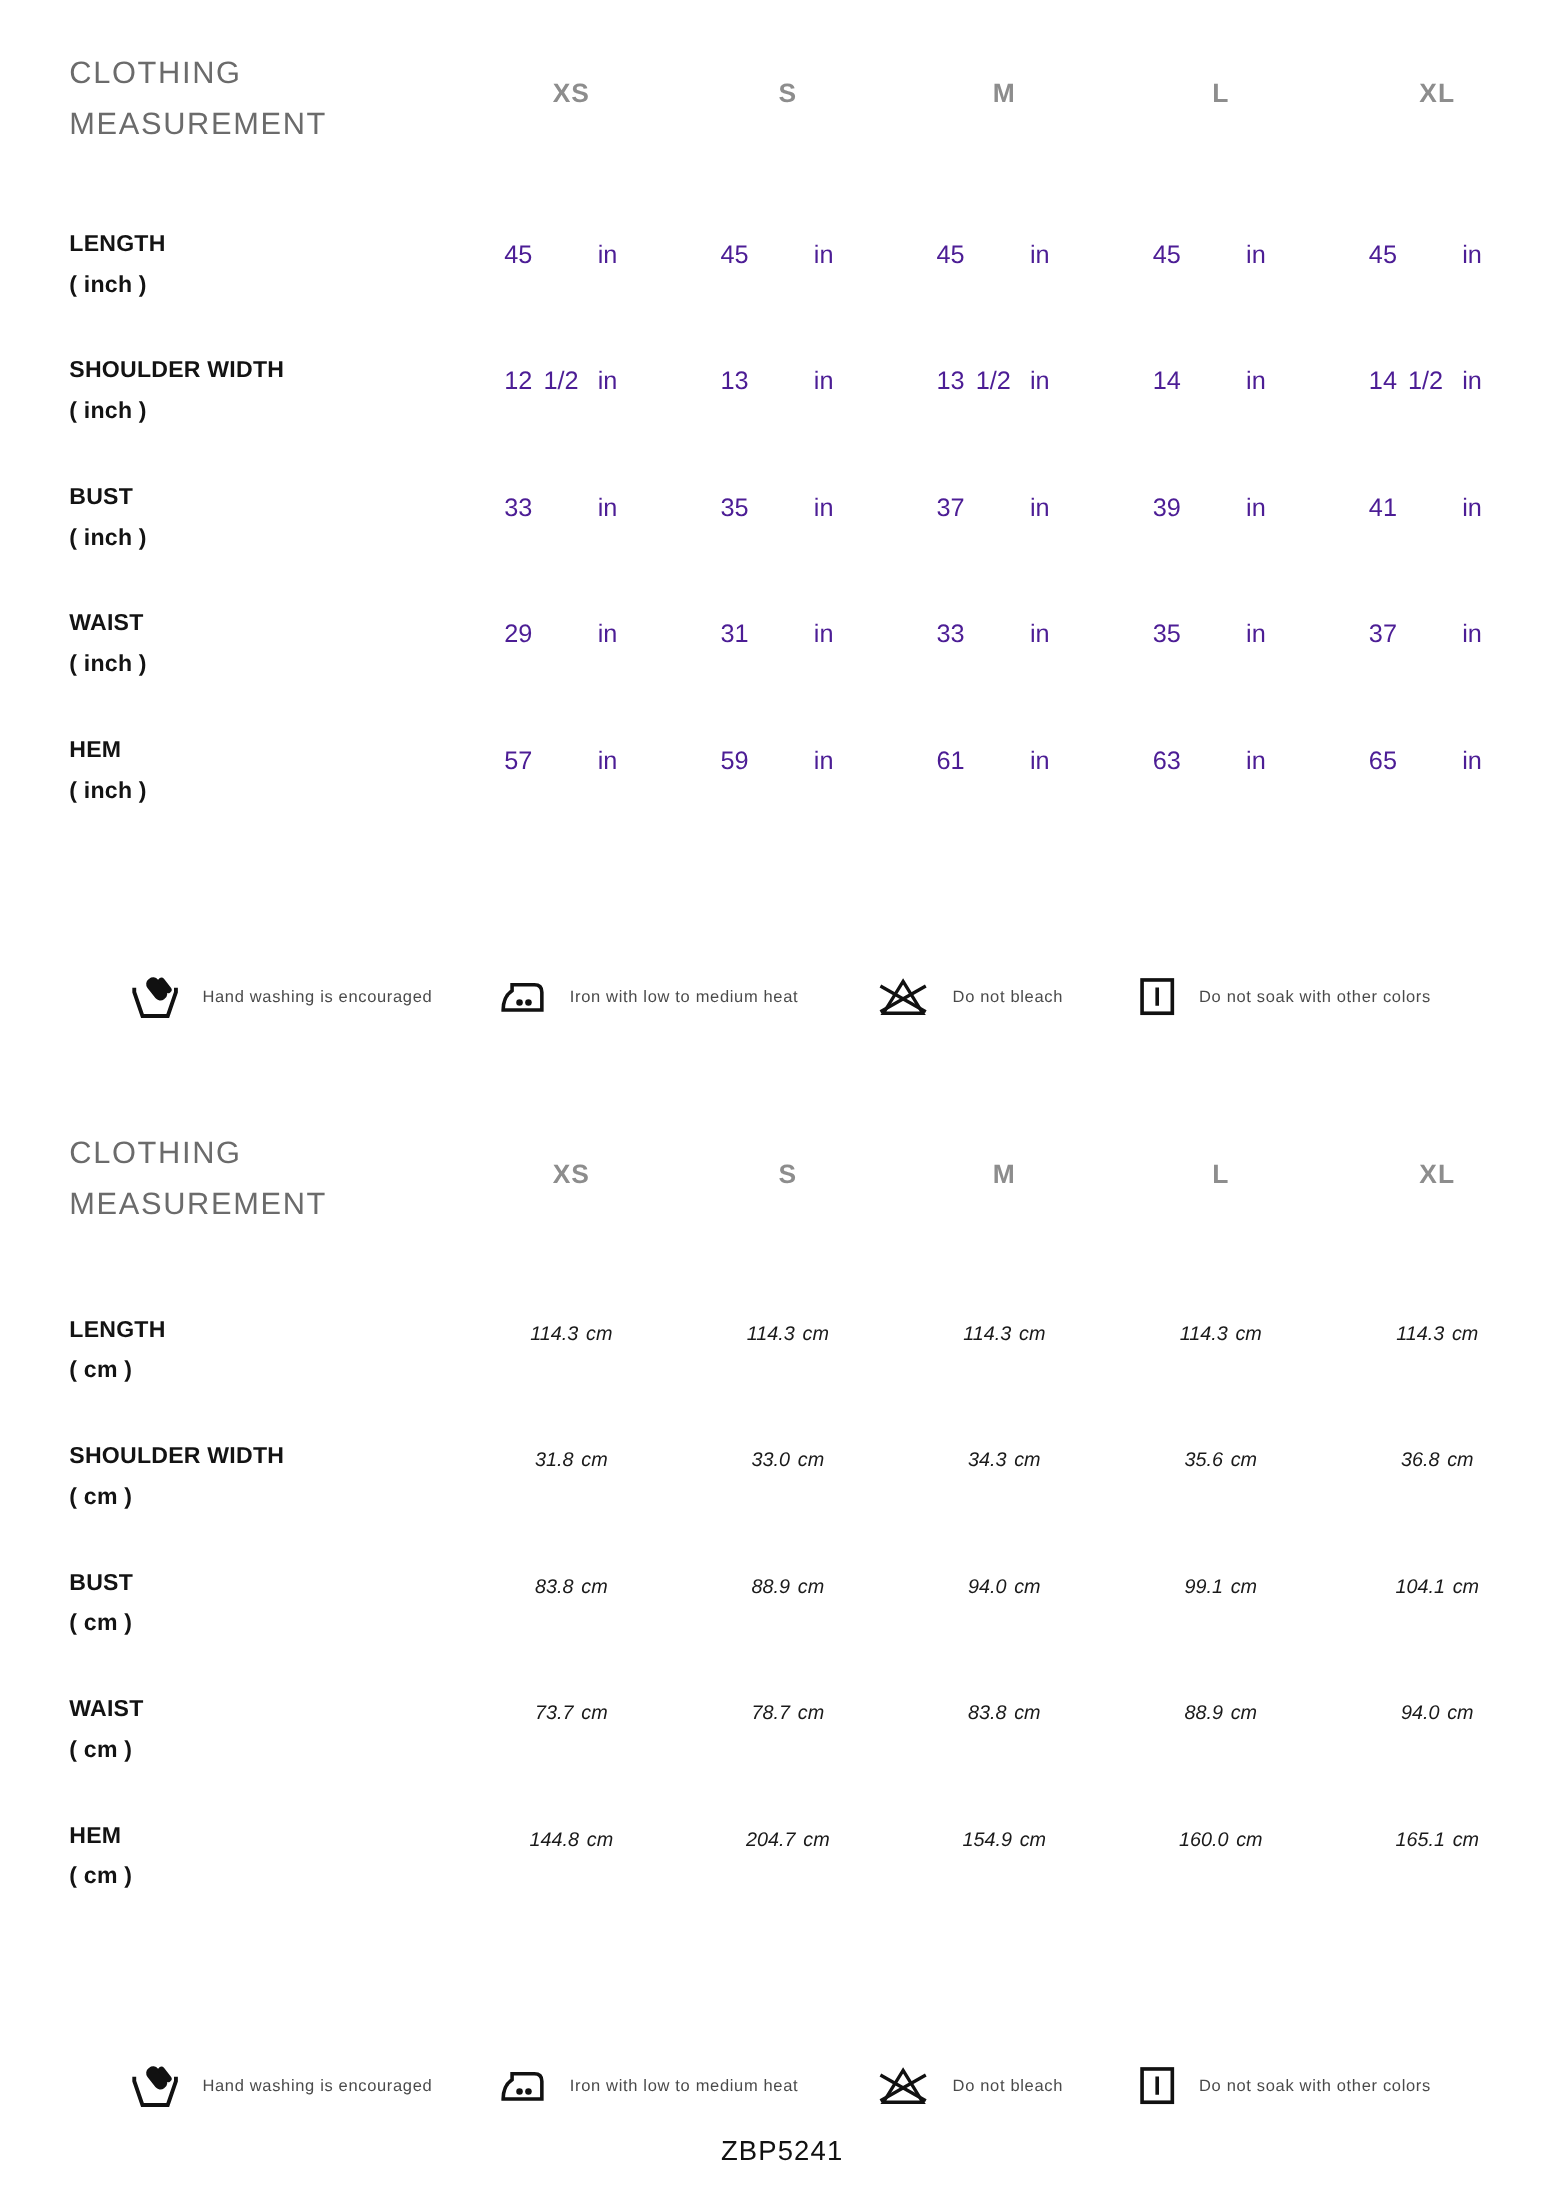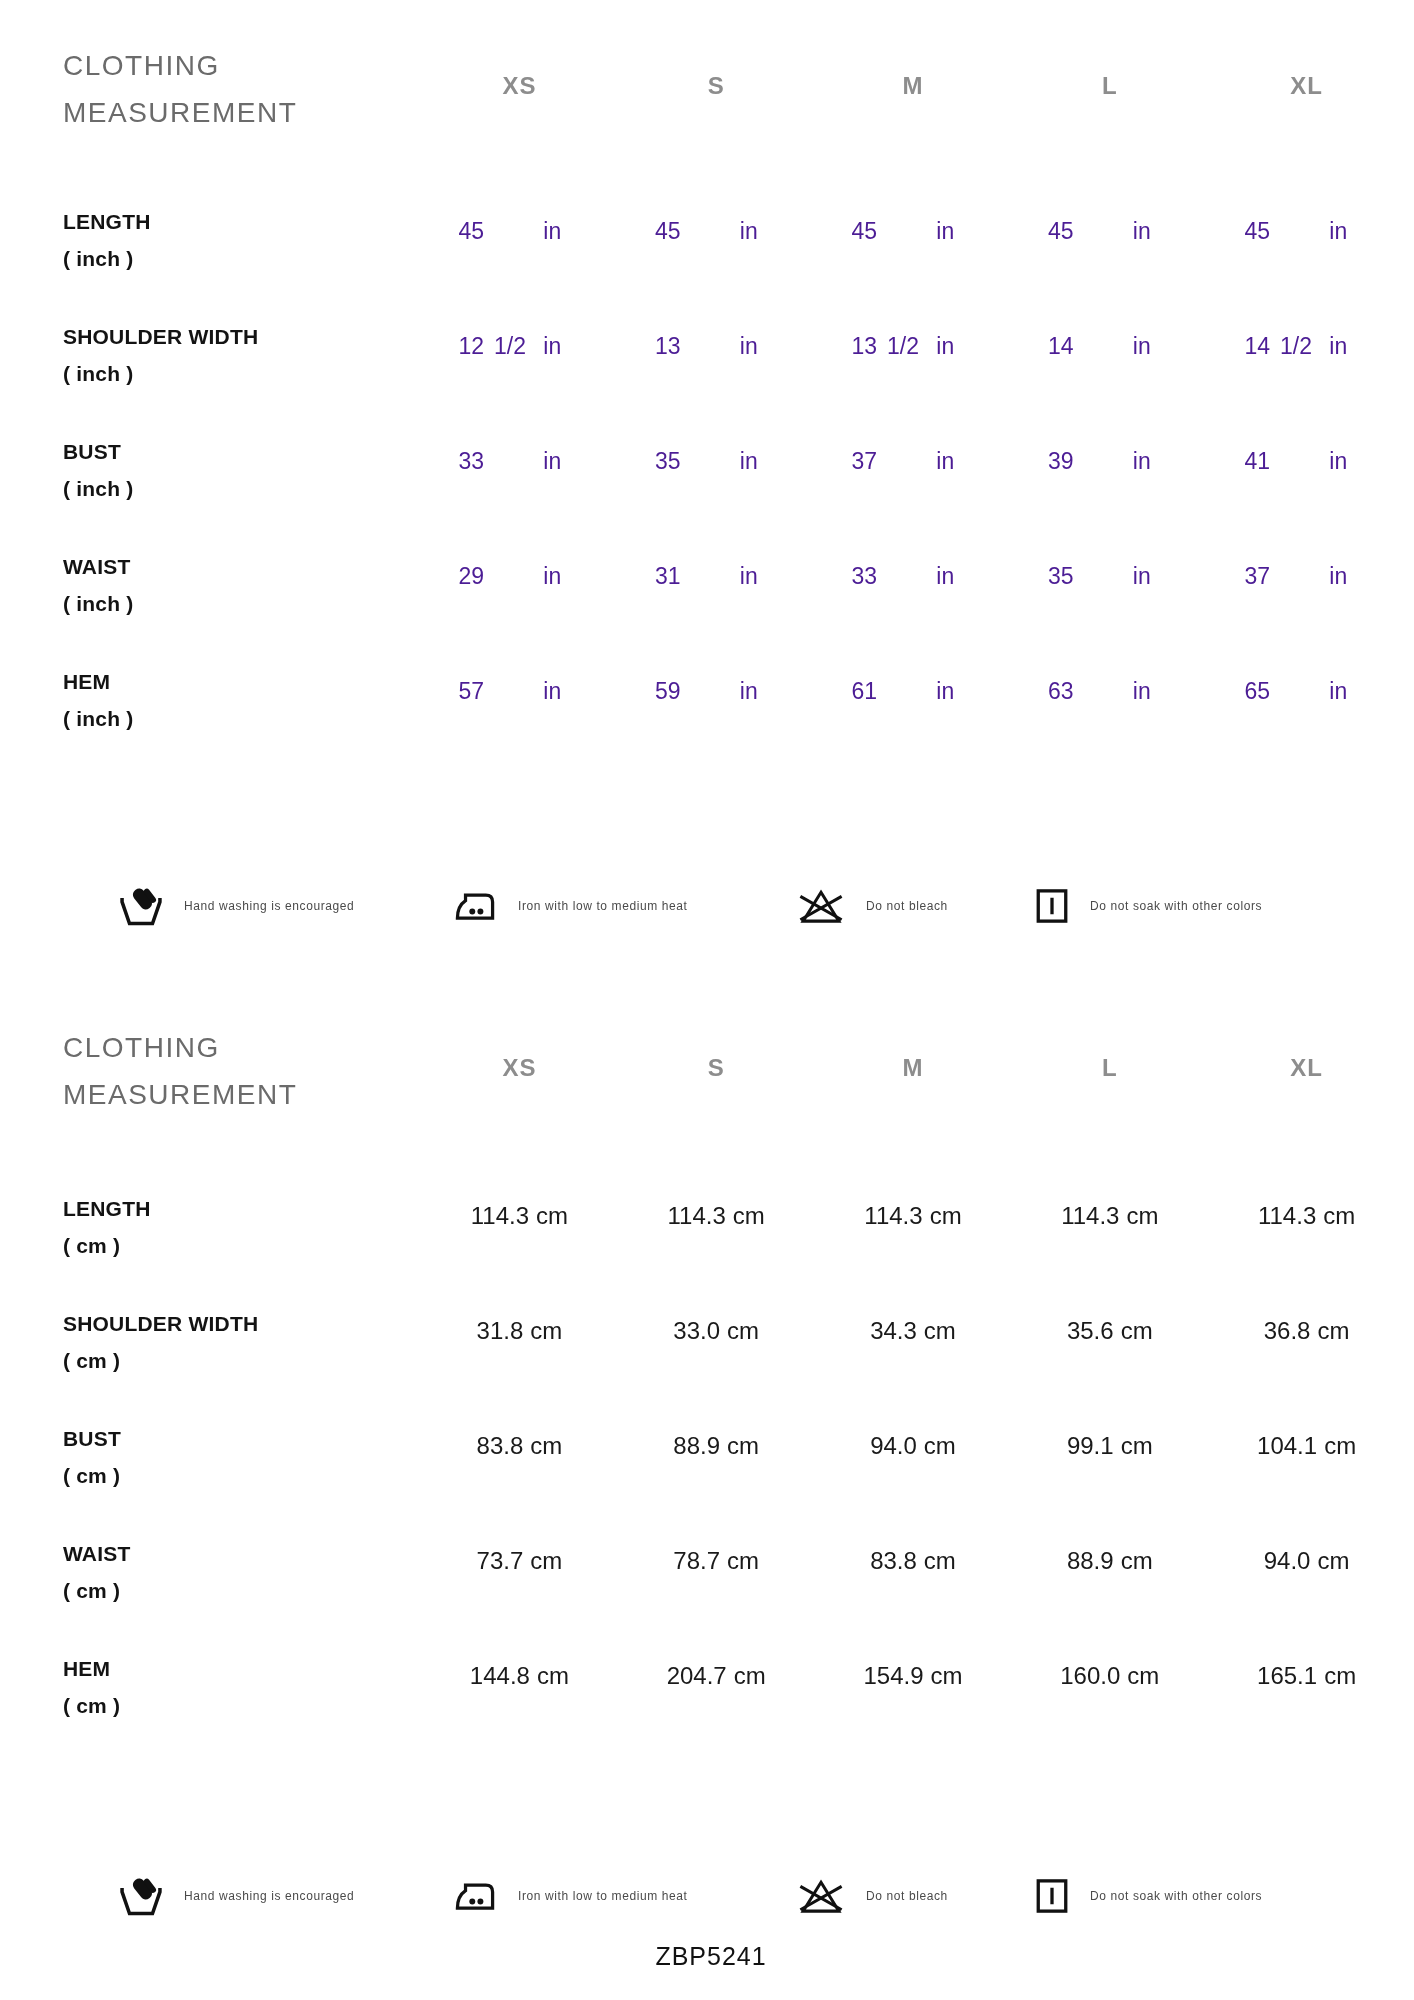--- a/index.html
+++ b/index.html
@@ -33,27 +33,27 @@
     position:absolute;left:372px;top:15px;width:983px;
     display:grid;grid-template-columns:repeat(5,112px 52px 32.5px);
     font-size:23px;color:#4c1d95;
   }
   .inchvals .num{text-align:right;}
   .inchvals .frac{text-align:center;}
   .inchvals .unit{text-align:center;}
   .cmvals{
     position:absolute;left:421px;top:12px;width:984px;
     display:grid;grid-template-columns:repeat(5,1fr);
-    font-size:24px;color:#1a1a1a;
+    font-size:18px;color:#1a1a1a;font-style:italic;
   }
   .ccell{display:flex;justify-content:center;gap:7px;}
   .care-row{position:absolute;left:0;width:1414px;height:46px;}
   .care-item{position:absolute;top:0;height:46px;display:flex;align-items:center;}
   .care-icon{display:flex;align-items:center;}
-  .care-label{margin-left:20px;font-size:12px;color:#4a4a4a;letter-spacing:0.6px;}
+  .care-label{margin-left:20px;font-size:15px;color:#4a4a4a;letter-spacing:0.6px;}
   .code{
     position:absolute;top:1942px;left:4px;width:1414px;
     text-align:center;font-size:25px;letter-spacing:1px;color:#111;
   }
 </style>
 </head>
 <body>
 
 <div class="sec-title" style="top:42px">
   <div>CLOTHING</div>

